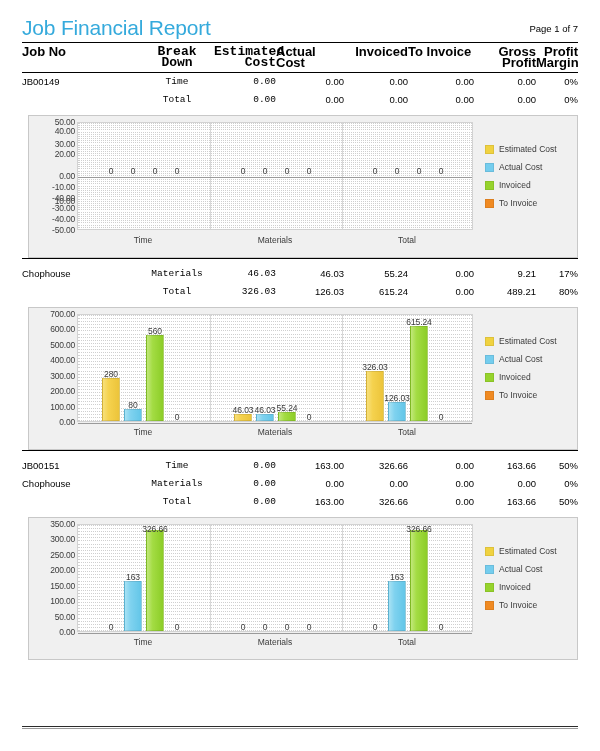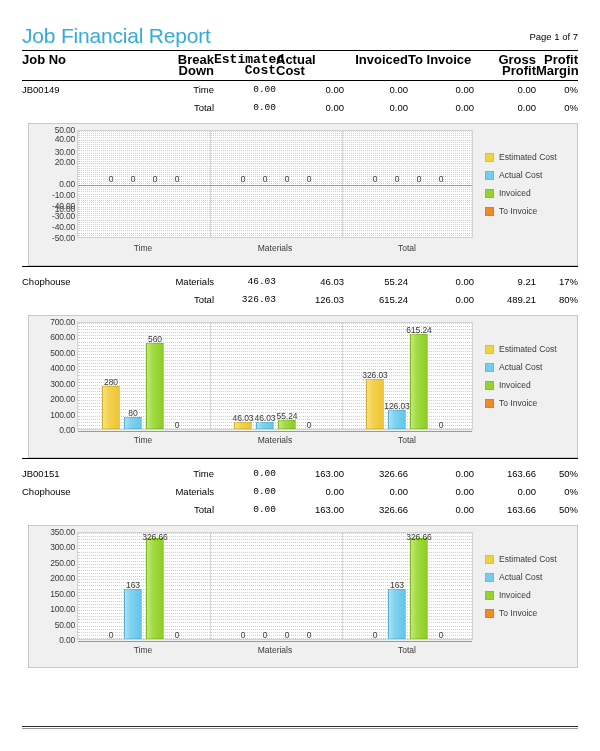--- a/index.html
+++ b/index.html
@@ -12,21 +12,21 @@
     height: 751px;
     font-family: "Liberation Sans", sans-serif;
     color: #000000;
     overflow: hidden;
   }
   .page {
     position: relative;
     width: 600px;
     height: 751px;
     box-sizing: border-box;
-    padding: 16px 22px;
+    padding: 8px 22px;
   }
 
   
   .report-header {
     position: relative;
     height: 34px;
     padding-top: 8px;
     box-sizing: border-box;
   }
   .report-title {
@@ -64,21 +64,21 @@
     border-top: 1.6px solid #000;
     border-bottom: 1.6px solid #000;
   }
   .report-table td {
     padding: 3px 0;
     font-size: 9.5px;
     line-height: 12px;
     white-space: nowrap;
   }
   .col-job    { width: 118px; text-align: left; }
-  .col-break  { width: 74px;  text-align: right; }
+  .col-break  { width: 74px;  text-align: center; font-family: Liberation Mono, monospace; }
   .col-est    { width: 62px;  text-align: right; font-family: Liberation Mono, monospace; }
   .col-act    { width: 68px;  text-align: right; }
   .col-inv    { width: 64px;  text-align: right; }
   .col-toinv  { width: 66px;  text-align: right; }
   .col-gross  { width: 62px;  text-align: right; }
   .col-margin { width: 42px;  text-align: right; }
 
   th.col-est, th.col-gross, th.col-margin { text-align: right; }
   th.col-act, th.col-toinv { text-align: left; }
   th.col-inv { text-align: right; }

